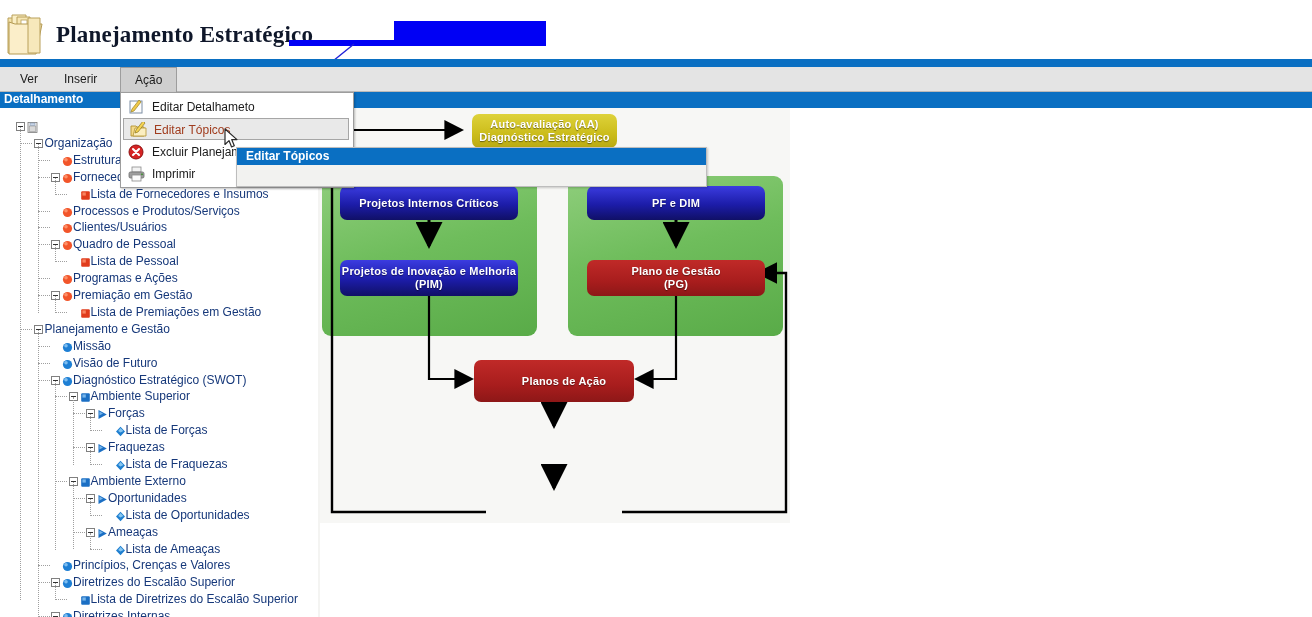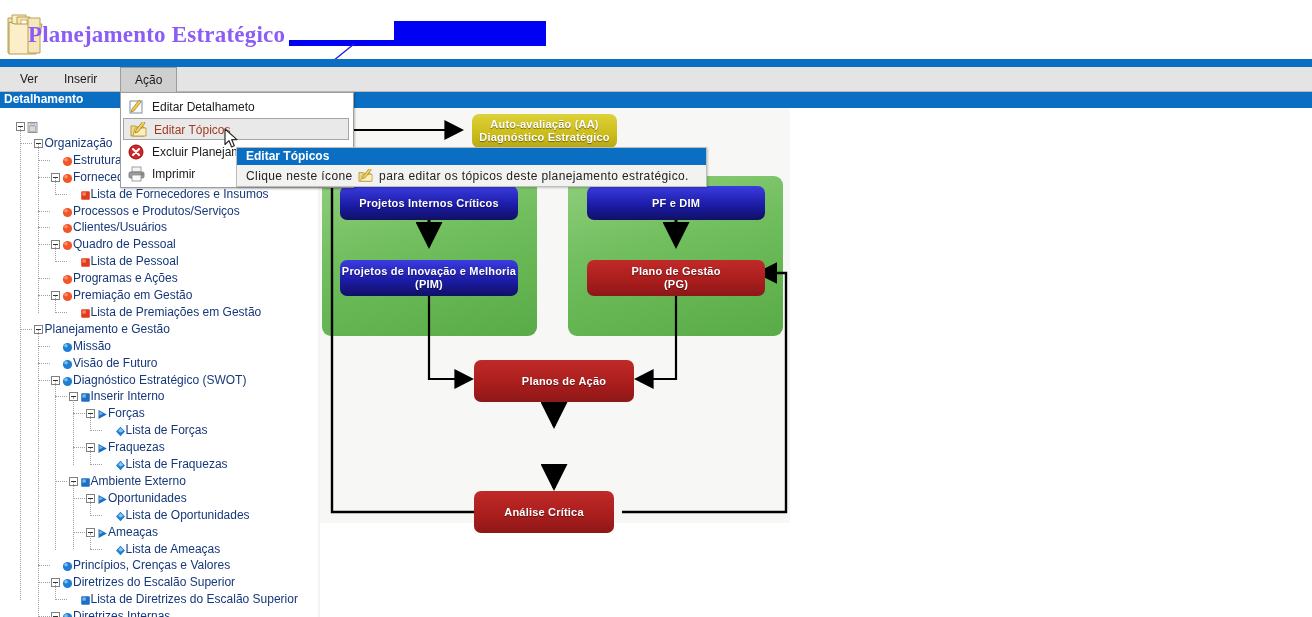--- a/index.html
+++ b/index.html
@@ -7,23 +7,23 @@
     width:1312px;height:617px;overflow:hidden;position:relative;
     background:#ffffff;
     font-family:"Liberation Sans", sans-serif;
     font-size:12px;color:#1a1a66;
   }
 
   
   #header{position:absolute;left:0;top:0;width:1312px;height:62px;background:#fff;}
   #folder-icon{position:absolute;left:6px;top:12px;width:42px;height:44px;}
   #app-title{
-    position:absolute;left:28px;top:22px;
+    position:absolute;left:56px;top:22px;
     font-family:"Liberation Serif", serif;
-    font-size:23px;font-weight:bold;color:#8b5cf6;letter-spacing:.2px;
+    font-size:23px;font-weight:bold;color:#0f172a;letter-spacing:.2px;
     white-space:nowrap;
   }
   .redaction{position:absolute;background:#0000f5;}
   #redact-a{left:394px;top:21px;width:152px;height:25px;}
   #redact-b{left:289px;top:40px;width:108px;height:6px;}
   #blue-line{position:absolute;left:220px;top:40px;width:140px;height:110px;pointer-events:none;}
 
   #header-rule{position:absolute;left:0;top:59px;width:1312px;height:8px;background:#0a6fc2;}
 
   
@@ -248,21 +248,21 @@
           <circle cx="4" cy="3.8" r="1.8" fill="#8ec8f5" opacity=".85"></circle>
         </svg></div>
       <span class="lbl">Diagnóstico Estratégico (SWOT)</span>
     </div>
     <div class="node" style="left: 68.5px; top: 280.4px;">
       <div class="expander"></div>
       <div class="nodeicon"><svg viewBox="0 0 11 11">
           <rect x="1.2" y="1.2" width="8.6" height="8.6" rx="1" fill="#1b6fc4"></rect>
           <rect x="2.4" y="2.4" width="3.4" height="3.2" fill="#8ec8f5" opacity=".8"></rect>
         </svg></div>
-      <span class="lbl">Inserir Interno</span>
+      <span class="lbl">Ambiente Superior</span>
     </div>
     <div class="node" style="left: 86px; top: 297.3px;">
       <div class="expander"></div>
       <div class="nodeicon"><svg viewBox="0 0 11 11">
           <path d="M1.5 1 L9.8 5.5 L1.5 10 Z" fill="#1b6fc4"></path>
           <path d="M2.4 2.4 L6 4.6 L2.4 6.4 Z" fill="#8ec8f5" opacity=".8"></path>
         </svg></div>
       <span class="lbl">Forças</span>
     </div>
     <div class="node" style="left: 103.5px; top: 314.2px;">
@@ -460,23 +460,20 @@
   <div class="diagbox red" style="left:267px;top:152px;width:178px;height:36px;flex-direction:column;">
     <span>Plano de Gestão</span>
     <span>(PG)</span>
   </div>
 
   <div class="diagbox red" style="left:154px;top:252px;width:140px;height:42px;padding-left:20px;">
     <span>Planos de Ação</span>
   </div>
 
 
-  <div class="diagbox red" style="left:154px;top:383px;width:140px;height:42px;">
-    <span>Análise Crítica</span>
-  </div>
 </div>
 
 <div id="dropdown">
 
   <div class="dd-item" id="dd-0">
     <svg class="dd-icon" viewBox="0 0 17 16">
       <rect x="2" y="2" width="12" height="12" fill="#fdfdfd" stroke="#7d8ea3" stroke-width="1"></rect>
       <path d="M3 13 L6 12 L13 3 L11 1 L4 10 Z" fill="#f0c94a" stroke="#9a8327" stroke-width=".7"></path>
     </svg>
     <span>Editar Detalhameto</span>
@@ -509,22 +506,13 @@
     <span>Imprimir</span>
   </div>
 </div>
 
 <svg id="cursor" viewBox="0 0 16 22">
   <path d="M1 1 L1 16.5 L5 12.6 L7.6 19 L10.3 17.8 L7.7 11.6 L13 11.6 Z" fill="#ffffff" stroke="#2a2a2a" stroke-width="1.2" stroke-linejoin="round"></path>
 </svg>
 
 <div id="tooltip">
   <div id="tooltip-title">Editar Tópicos</div>
-  <div id="tooltip-body">
-    <span>Clique neste ícone</span>
-    <svg id="tooltip-inline-icon" viewBox="0 0 17 16">
-      <path d="M1 4 L1 14 L14 14 L14 5 L7 5 L6 4 Z" fill="#f3d98a" stroke="#b4932f" stroke-width=".9"></path>
-      <path d="M3 14 L16 14 L16 6 L5 6 Z" fill="#fbeec0" stroke="#b4932f" stroke-width=".8"></path>
-      <path d="M5 11 L8 10 L15 1 L13 -1 L6 8 Z" fill="#f5d351" stroke="#8d7520" stroke-width=".7"></path>
-    </svg>
-    <span>para editar os tópicos deste planejamento estratégico.</span>
-  </div>
 </div>
 
 </body></html>

